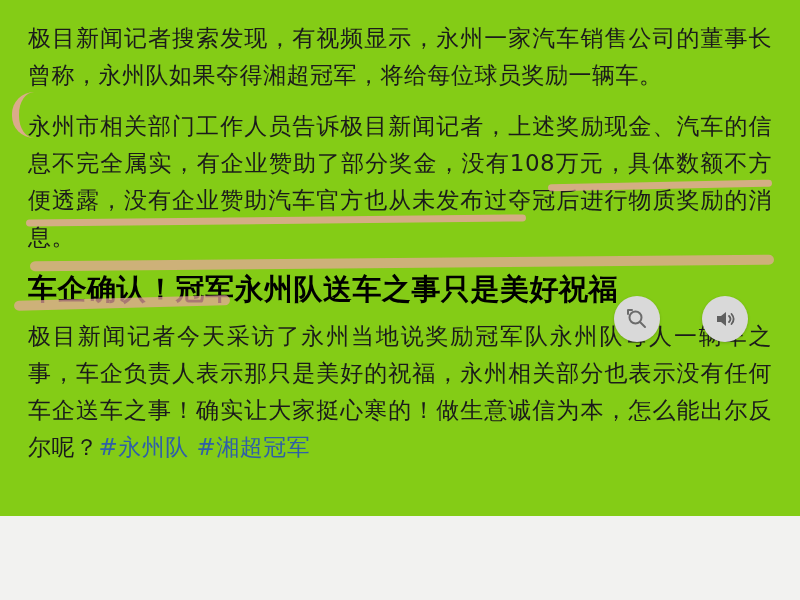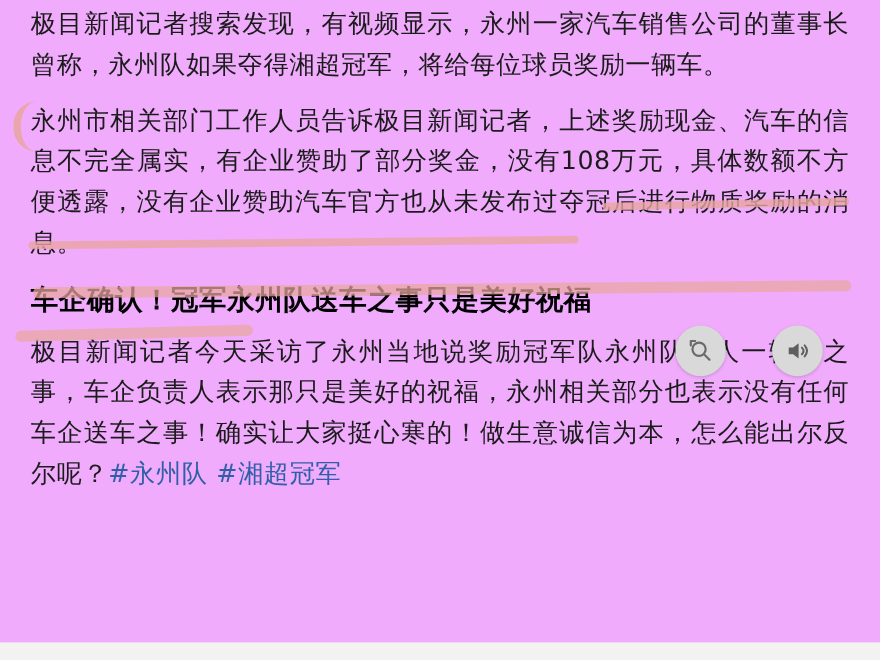--- a/index.html
+++ b/index.html
@@ -9,45 +9,45 @@
   body {
     width: 800px;
     height: 600px;
     overflow: hidden;
     background: #f2f2f0;
     font-family: "DejaVu Sans", "Liberation Sans", sans-serif;
   }
   .page {
     position: relative;
     width: 800px;
-    height: 584px;
-    background: #f0abfc;
+    height: 516px;
+    background: #84cc16;
     box-sizing: border-box;
-    padding: 0 28px;
+    padding: 16px 28px;
   }
   .article {
     position: relative;
     z-index: 2;
     padding-top: 4px;
   }
   p.para {
     margin: 0 0 14px 0;
     font-size: 23px;
     line-height: 37px;
     color: #1b1b1b;
     letter-spacing: 0.5px;
     text-align: justify;
     font-family: "DejaVu Sans", "Liberation Sans", sans-serif;
   }
   p.para.tight {
     margin-bottom: 10px;
   }
   h2.subhead {
     margin: 14px 0 10px 0;
-    font-size: 25px;
+    font-size: 29px;
     line-height: 38px;
     font-weight: bold;
     color: #000;
     letter-spacing: 0.5px;
     font-family: "DejaVu Sans", "Liberation Sans", sans-serif;
   }
   .tag {
     color: #2f5fa8;
   }
   

